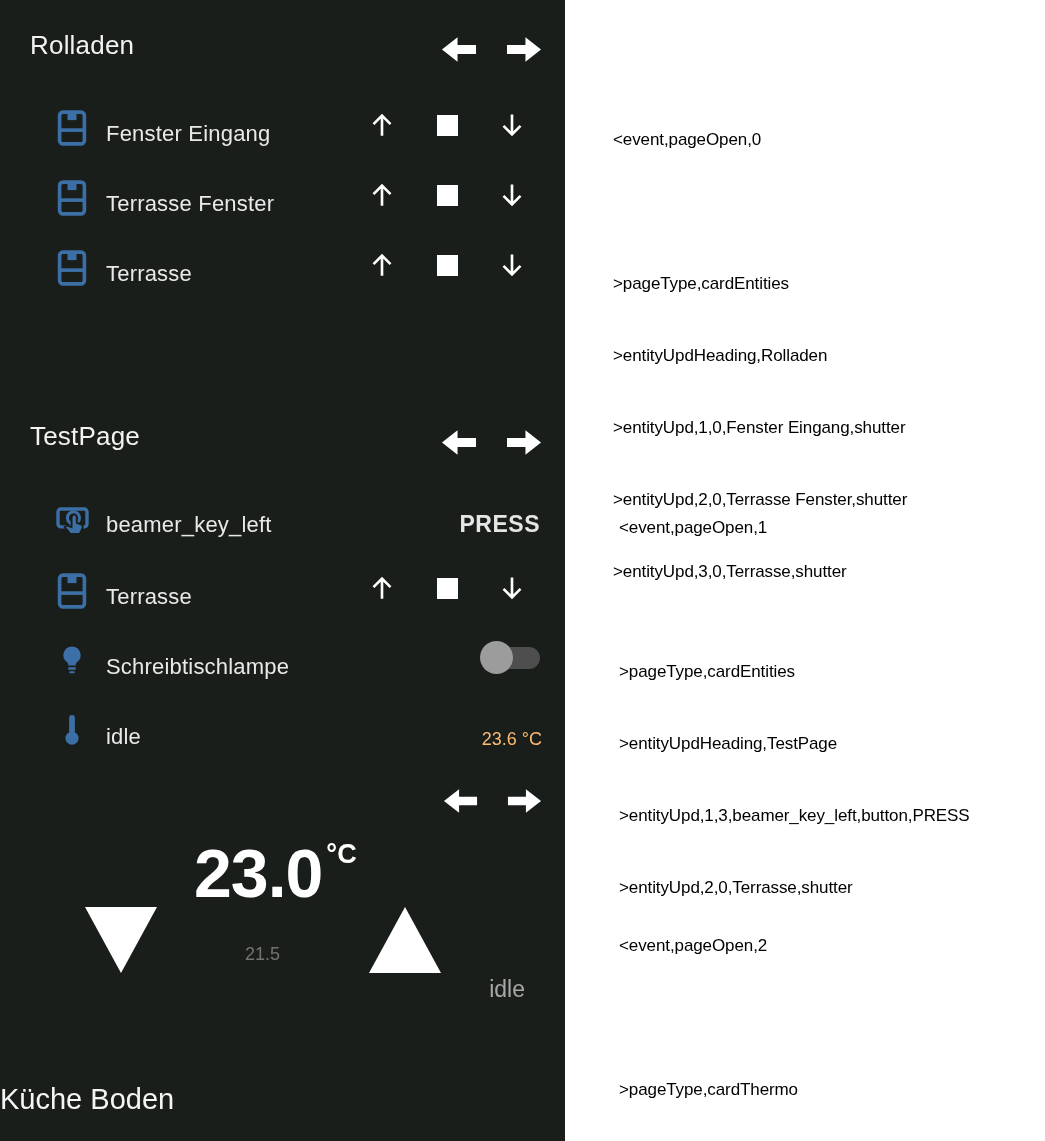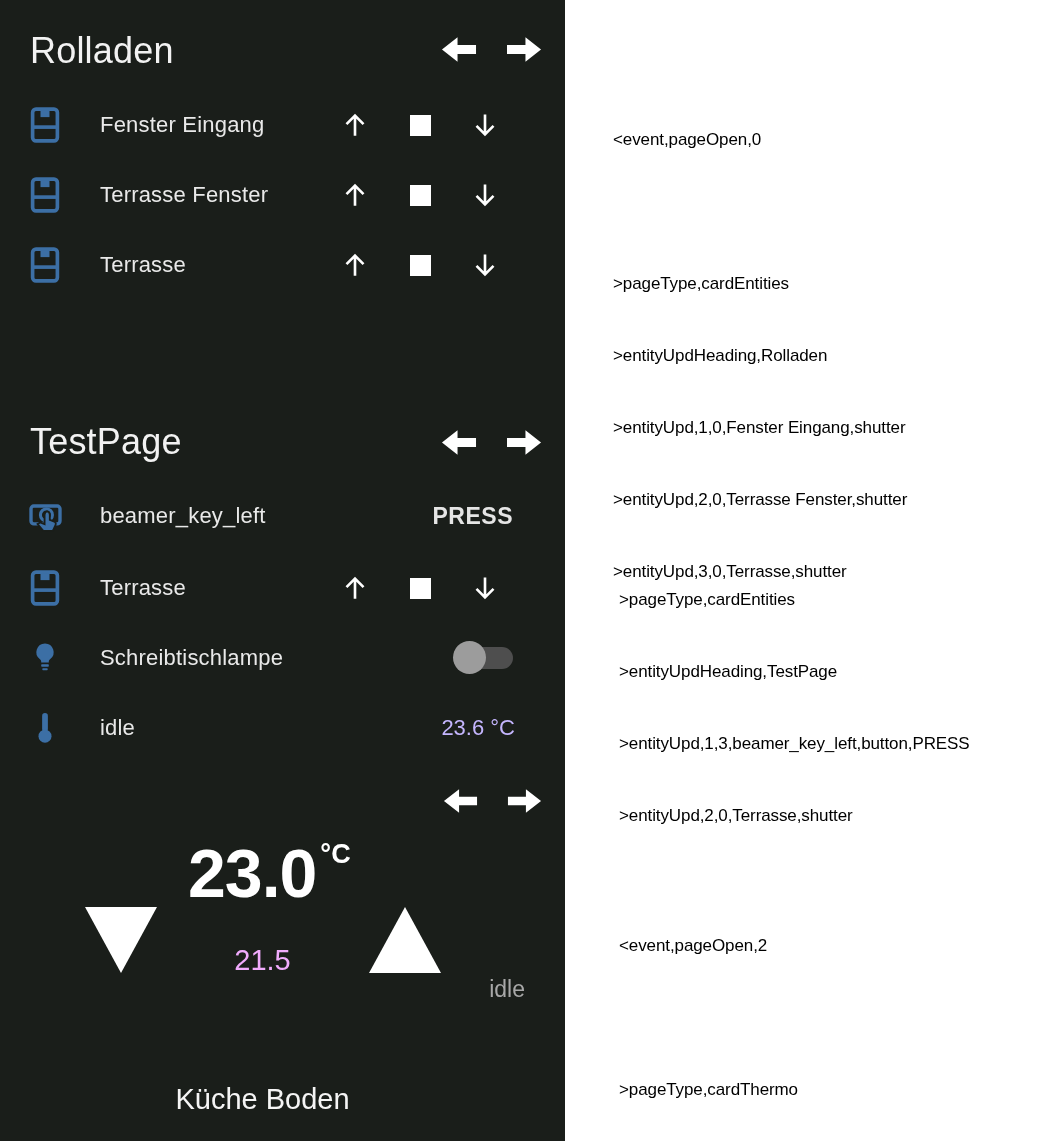--- a/index.html
+++ b/index.html
@@ -2,46 +2,46 @@
 <html><head>
 <meta charset="utf-8">
 <style>
   * { margin:0; padding:0; box-sizing:border-box; }
   body { font-family:"Liberation Sans", sans-serif; background:#ffffff; }
   .stage { position:relative; width:1045px; height:1141px; background:#ffffff; overflow:hidden; }
 
   
   .panel { position:absolute; left:0; top:0; width:565px; height:1141px; background:#1a1e1a; }
 
-  .card-heading { position:absolute; left:30px; font-size:36px; font-weight:400; color:#f2f2f2; letter-spacing:0.2px; }
+  .card-heading { position:absolute; left:30px; font-size:26px; font-weight:400; color:#f2f2f2; letter-spacing:0.2px; }
   .nav { position:absolute; display:flex; gap:29px; }
   .nav svg { display:block; cursor:pointer; }
 
-  .entity-row { position:absolute; left:12px; width:505px; height:44px; display:flex; align-items:center;gap:21px; }
+  .entity-row { position:absolute; left:39px; width:505px; height:44px; display:flex; align-items:flex-end; }
   .entity-icon { margin-left:14px; width:38px; display:flex; justify-content:center; align-items:center; }
   .entity-label { margin-left:15px; font-size:22px; color:#e9e9e9; letter-spacing:0.2px; white-space:nowrap; }
 
   .shutter-controls { position:absolute; left:328px; top:0; width:160px; height:44px;
                       display:flex; align-items:center; justify-content:space-between; }
   .stop-sq { width:21px; height:21px; background:#ffffff; }
 
-  .value { position:absolute; right:2px; font-size:22px; color:#c4b5fd; white-space:nowrap; }
+  .value { position:absolute; right:2px; font-size:18px; color:#fdba74; white-space:nowrap; }
   .press { position:absolute; right:4px; font-size:23px; font-weight:700; color:#e5e5e5; letter-spacing:0.5px; }
 
   .toggle { position:absolute; right:4px; top:5px; width:60px; height:34px; cursor:pointer; }
   .toggle-track { position:absolute; left:10px; top:6px; width:50px; height:22px; border-radius:11px; background:#4e4e4e; }
   .toggle-knob  { position:absolute; left:0; top:0; width:33px; height:33px; border-radius:50%; background:#9c9c9c; }
 
   
-  .temp-main { position:absolute; left:188px; top:838px; display:flex; align-items:flex-start;justify-content:space-between; }
+  .temp-main { position:absolute; left:194px; top:838px; display:flex; align-items:flex-start;justify-content:space-between; }
   .temp-number { font-size:68px; font-weight:700; color:#ffffff; line-height:1.05; letter-spacing:-1px; }
   .temp-unit { font-size:27px; font-weight:700; color:#ffffff; margin-left:4px; margin-top:1px; }
-  .temp-target { position:absolute; left:0; width:525px; top:944px; text-align:center; font-size:29px; color:#f0abfc; }
+  .temp-target { position:absolute; left:0; width:525px; top:944px; text-align:center; font-size:18px; color:#737373; }
   .temp-state  { position:absolute; left:0; width:525px; top:976px; text-align:right; font-size:23px; color:#a8a8a8; }
-  .thermo-name { position:absolute; left:0; width:525px; top:1083px; text-align:center; font-size:29px; color:#f5f5f5; }
+  .thermo-name { position:absolute; left:0; width:525px; top:1083px; font-size:29px; color:#f5f5f5; }
   .tri { position:absolute; cursor:pointer; }
 
   
   .proto { position:absolute; color:#000000; font-weight:400; font-size:17px; line-height:24px;
            letter-spacing:-0.1px; white-space:pre; }
   .proto .gap { height:24px; }
 </style>
 </head>
 <body>
 
@@ -223,20 +223,21 @@
     <div>&lt;event,pageOpen,0</div>
     <div class="gap"></div>
     <div>&gt;pageType,cardEntities</div>
     <div>&gt;entityUpdHeading,Rolladen</div>
     <div>&gt;entityUpd,1,0,Fenster Eingang,shutter</div>
     <div>&gt;entityUpd,2,0,Terrasse Fenster,shutter</div>
     <div>&gt;entityUpd,3,0,Terrasse,shutter</div>
   </div>
 
   <div class="proto" style="left:619px; top:468px">
+    <div>&lt;event,pageOpen,1</div>
     <div class="gap"></div>
     <div>&gt;pageType,cardEntities</div>
     <div>&gt;entityUpdHeading,TestPage</div>
     <div>&gt;entityUpd,1,3,beamer_key_left,button,PRESS</div>
     <div>&gt;entityUpd,2,0,Terrasse,shutter</div>
   </div>
 
   <div class="proto" style="left:619px; top:886px">
     <div>&lt;event,pageOpen,2</div>
     <div class="gap"></div>

